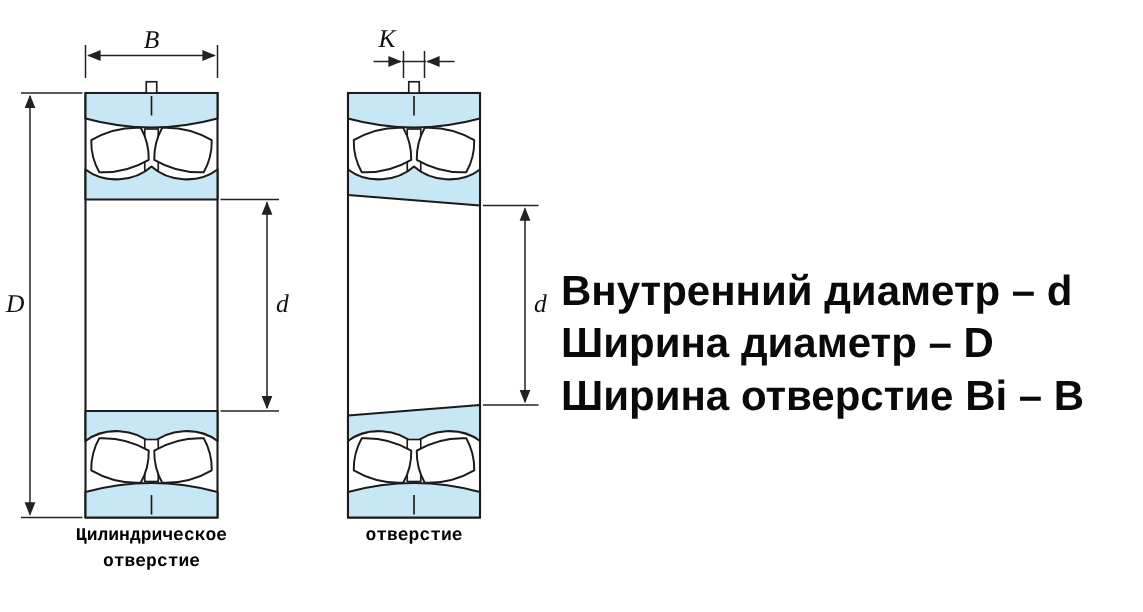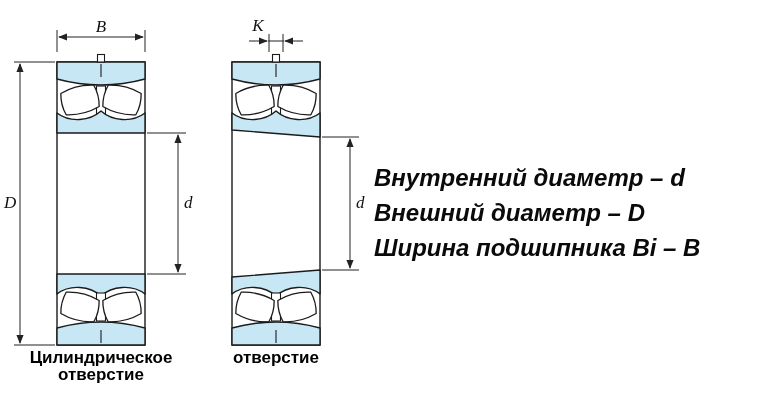--- a/index.html
+++ b/index.html
@@ -20,27 +20,27 @@
   .outline-only{fill:none;stroke:var(--outline);stroke-width:1.4;}
   .dimline{stroke:#222;stroke-width:1;fill:none;}
   .partline{stroke:var(--outline);stroke-width:1.1;fill:none;}
   .dim-label{
     position:absolute;font-family:"Liberation Serif",serif;font-style:italic;
     font-size:17px;color:#111;
   }
   .center-x{transform:translateX(-50%);}
   .caption{
     position:absolute;width:170px;text-align:center;
-    font-family:Liberation Sans, sans-serif;font-weight:700;font-size:17px;
+    font-family:Liberation Mono, monospace;font-weight:700;font-size:12px;
     line-height:17px;color:#000;
   }
   .legend{
-    position:absolute;left:374px;top:160px;width:385px;
-    font-family:"Liberation Sans",sans-serif;font-weight:700;font-style:italic;
-    font-size:24px;line-height:35px;color:var(--text);white-space:nowrap;
+    position:absolute;left:374px;top:176px;width:385px;
+    font-family:"Liberation Sans",sans-serif;font-weight:700;
+    font-size:28px;line-height:35px;color:var(--text);white-space:nowrap;
   }
 </style>
 </head>
 <body>
 
 <div class="canvas">
 
   <svg width="762" height="408" viewBox="0 0 762 408">
     <defs>
       <marker id="arr" viewBox="0 0 10 10" refX="9" refY="5" markerWidth="9" markerHeight="9" orient="auto-start-reverse">
@@ -156,17 +156,17 @@
   <div class="caption" style="left:16px;top:349px;">
     <span style="display:block">Цилиндрическое</span>
     <span style="display:block">отверстие</span>
   </div>
   <div class="caption" style="left:191px;top:349px;">
     <span style="display:block">отверстие</span>
   </div>
 
   <div class="legend">
     <span style="display:block">Внутренний диаметр – d</span>
-    <span style="display:block">Внешний диаметр – D</span>
-    <span style="display:block">Ширина подшипника Bi – B</span>
+    <span style="display:block">Ширина диаметр – D</span>
+    <span style="display:block">Ширина отверстие Bi – B</span>
   </div>
 
 </div>
 
 </body></html>

